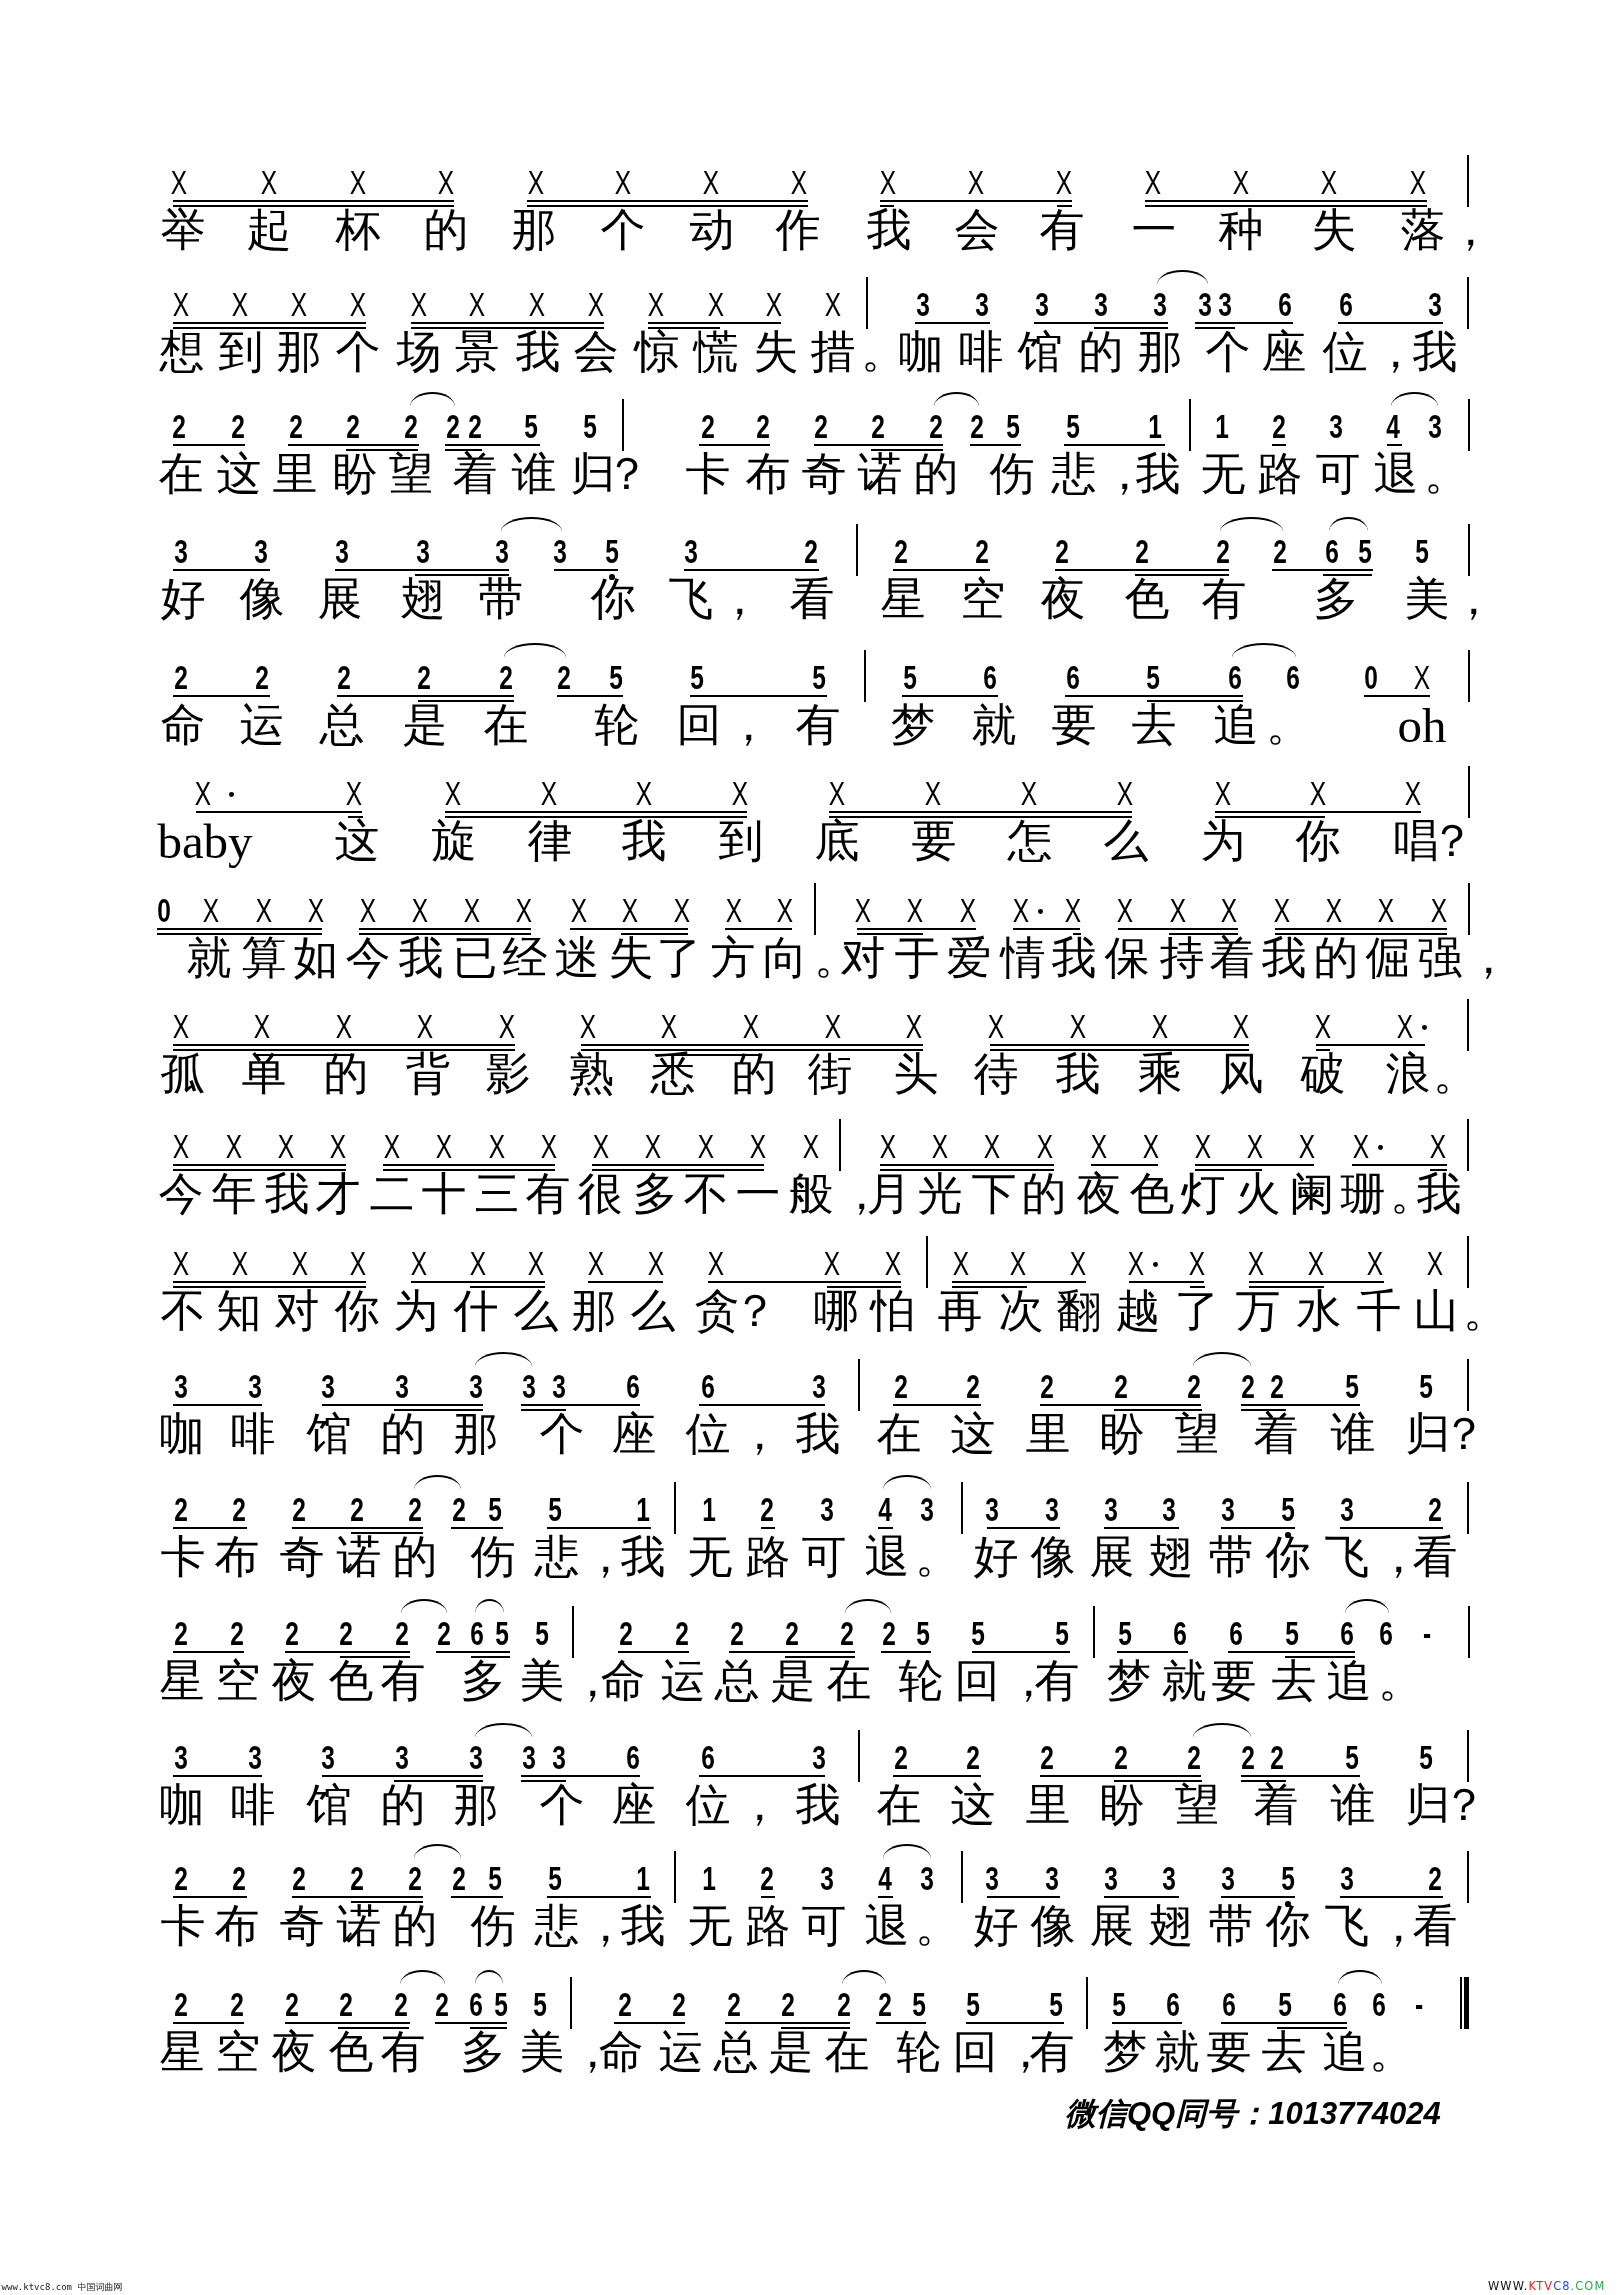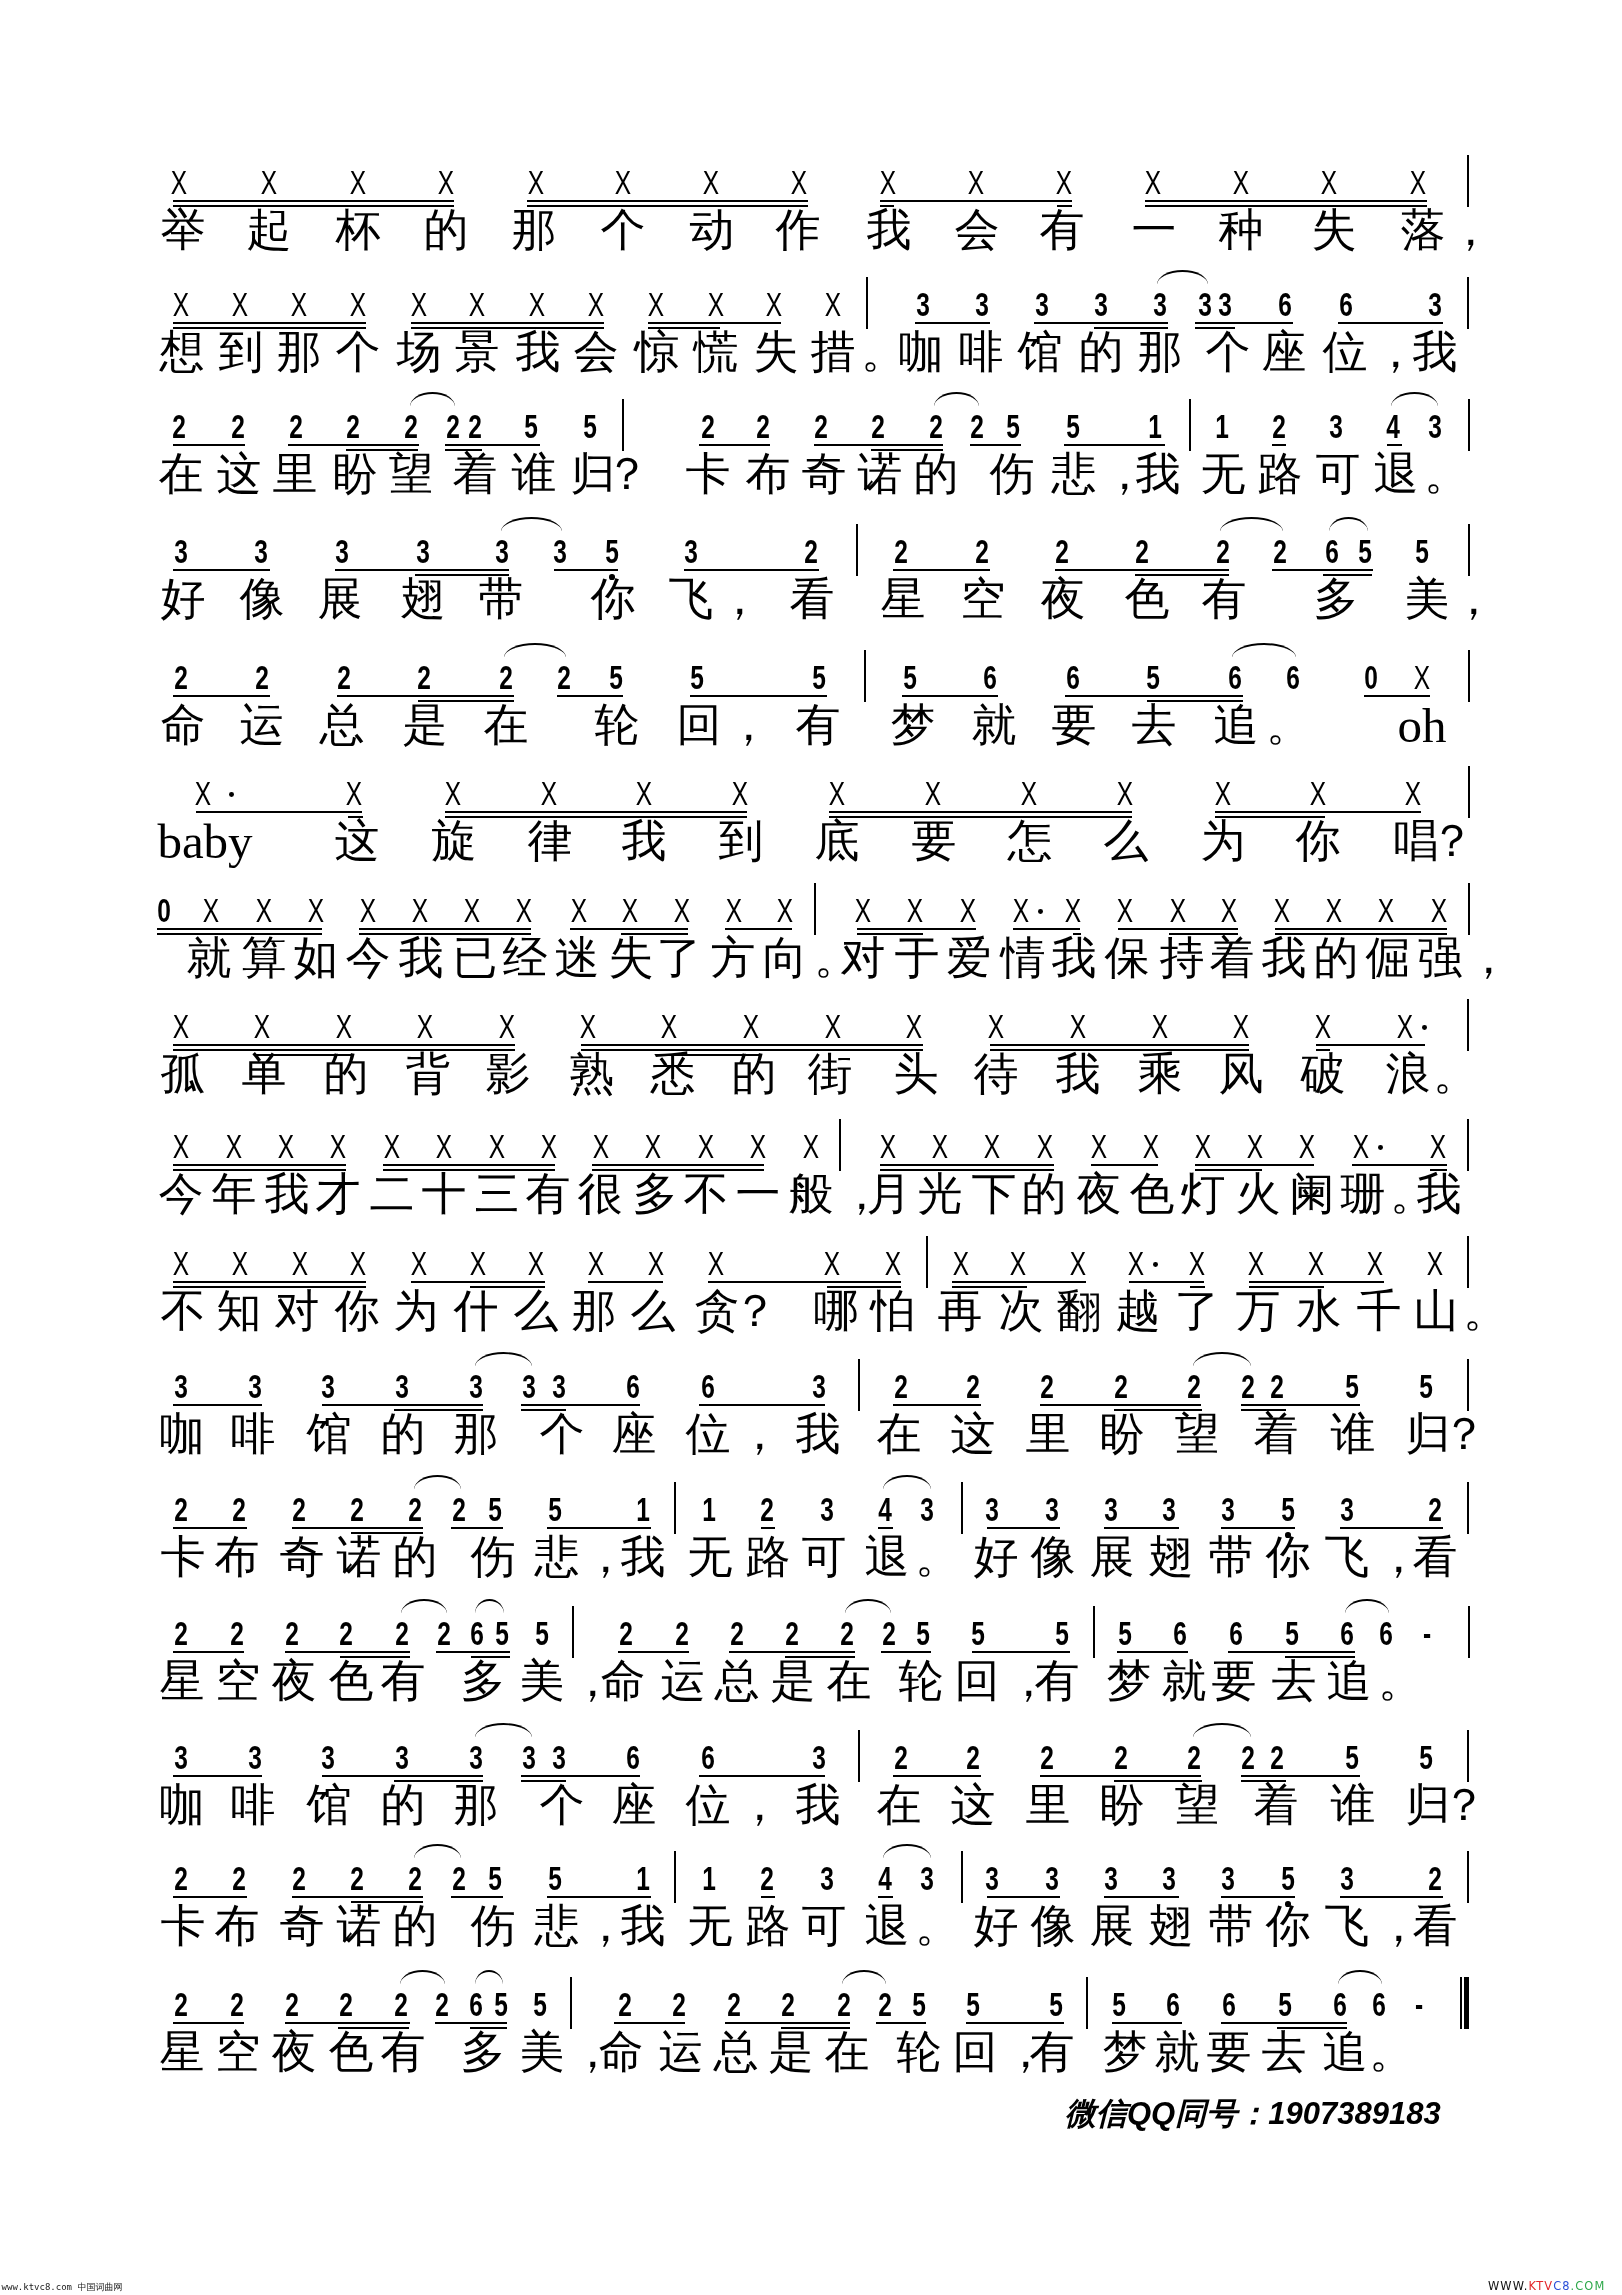--- a/index.html
+++ b/index.html
@@ -981,20 +981,20 @@
       <span class="lyric" style="left: 1052px;">有</span>
       <span class="lyric" style="left: 1125px;">梦</span>
       <span class="lyric" style="left: 1177px;">就</span>
       <span class="lyric" style="left: 1229px;">要</span>
       <span class="lyric" style="left: 1284px;">去</span>
       <span class="lyric" style="left: 1345px;">追</span>
       <span class="lyric punct-low" style="left: 1379px;">。</span>
     </div>
   </div>
 
-<div class="contact">微信QQ同号：1907389183</div>
+<div class="contact">微信QQ同号：1013774024</div>
 
 <div class="wm-left">www.ktvc8.com 中国词曲网</div>
 
 <div class="wm-right">
   <span style="color: rgb(17, 17, 17);">WWW.</span><span style="color: rgb(227, 38, 42);">KTV</span><span style="color: rgb(42, 79, 216);">C8</span><span style="color: rgb(46, 168, 74);">.COM</span>
 </div>
 
 
 </body></html>

